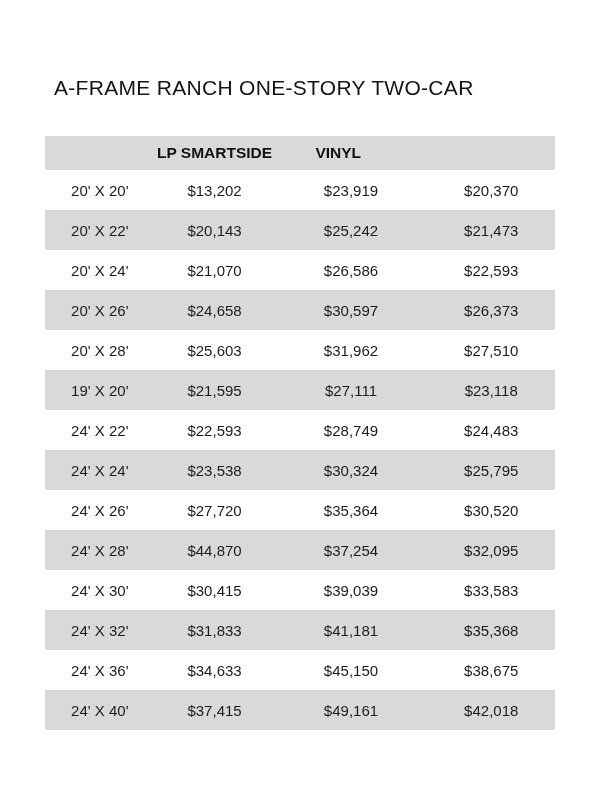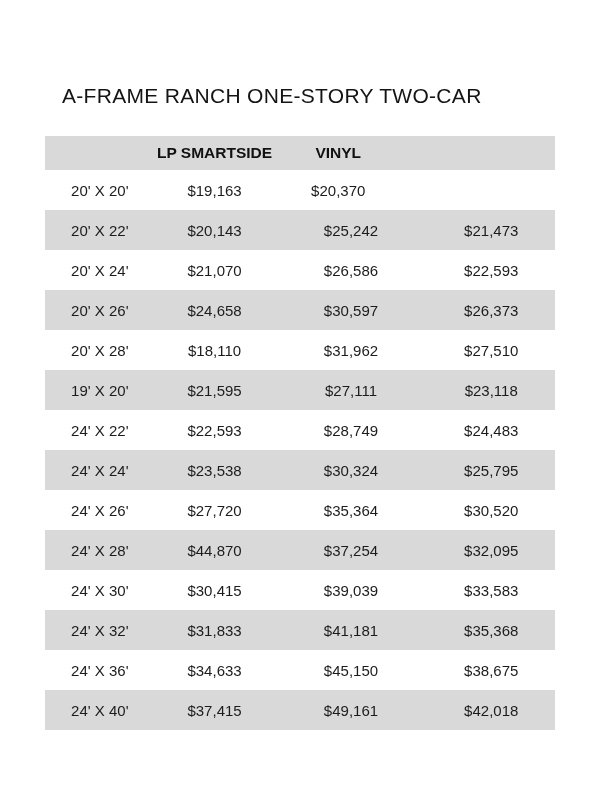--- a/index.html
+++ b/index.html
@@ -6,21 +6,21 @@
   .page{
     position:relative;
     width:600px;height:800px;
     background:#ffffff;
     font-family:"Liberation Sans", sans-serif;
     overflow:hidden;
   }
   .title{
     position:absolute;
     left:50px;top:72px;
-    margin:12px;
+    margin:4px;
     font-size:21px;
     font-weight:400;
     letter-spacing:0.3px;
     color:#141414;
     white-space:nowrap;
   }
   .table{
     position:absolute;
     left:45px;top:136px;
     width:510px;
@@ -60,21 +60,22 @@
     <div class="trow header">
       <div class="cell c0"></div>
       <div class="cell c1">LP SMARTSIDE</div>
       <div class="cell c3">VINYL</div>
     </div>
 
     <div class="tbody">
 
       <div class="trow">
         <div class="cell c0">20' X 20'</div>
-        <div class="cell c1">$19,163</div>
+        <div class="cell c1">$13,202</div>
+        <div class="cell c2">$23,919</div>
         <div class="cell c3">$20,370</div>
       </div>
 
       <div class="trow">
         <div class="cell c0">20' X 22'</div>
         <div class="cell c1">$20,143</div>
         <div class="cell c2">$25,242</div>
         <div class="cell c3">$21,473</div>
       </div>
 
@@ -87,21 +88,21 @@
 
       <div class="trow">
         <div class="cell c0">20' X 26'</div>
         <div class="cell c1">$24,658</div>
         <div class="cell c2">$30,597</div>
         <div class="cell c3">$26,373</div>
       </div>
 
       <div class="trow">
         <div class="cell c0">20' X 28'</div>
-        <div class="cell c1">$18,110</div>
+        <div class="cell c1">$25,603</div>
         <div class="cell c2">$31,962</div>
         <div class="cell c3">$27,510</div>
       </div>
 
       <div class="trow">
         <div class="cell c0">19' X 20'</div>
         <div class="cell c1">$21,595</div>
         <div class="cell c2">$27,111</div>
         <div class="cell c3">$23,118</div>
       </div>

